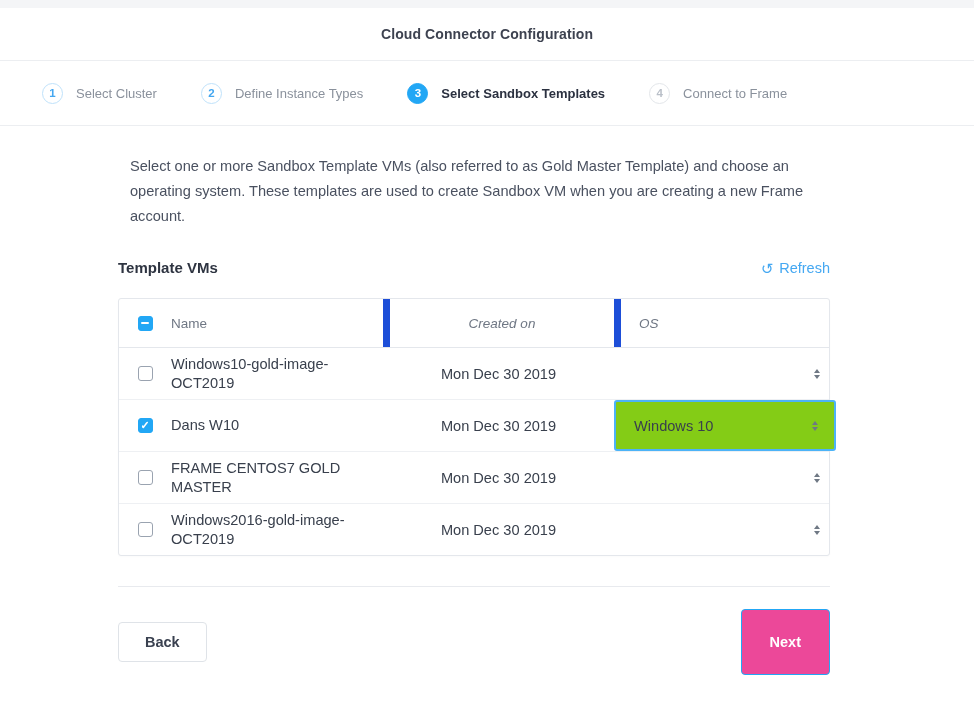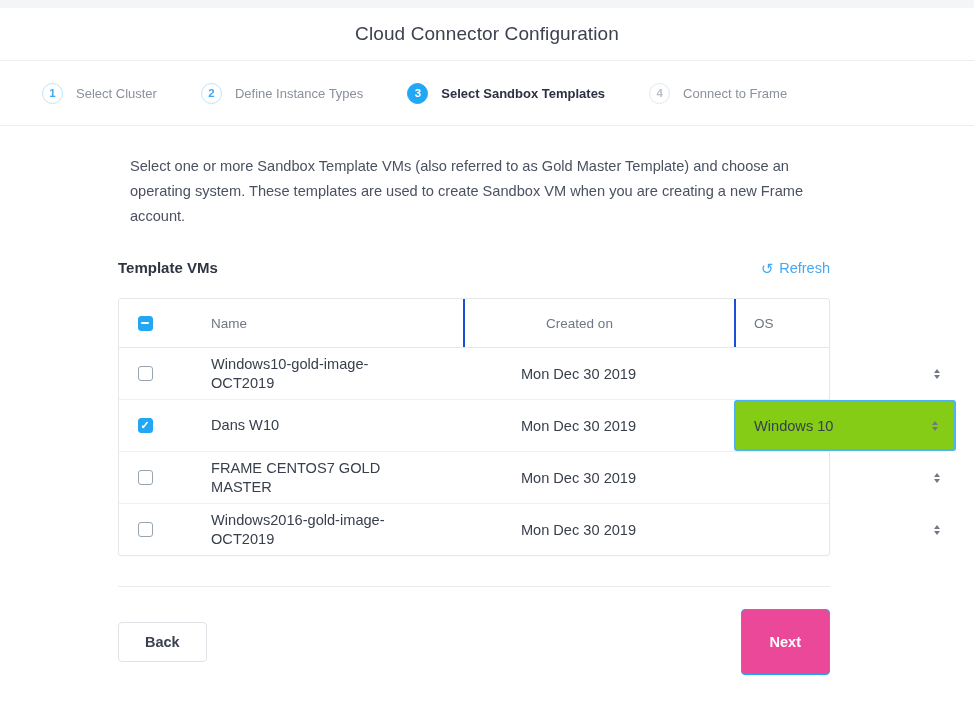--- a/index.html
+++ b/index.html
@@ -34,22 +34,22 @@
   
   .title-bar {
     height: 52px;
     display: flex;
     align-items: center;
     justify-content: center;
     background: #ffffff;
     border-bottom: 1px solid #eceef1;
   }
   .title-text {
-    font-size: 19px;
-    font-weight: normal;
+    font-size: 14px;
+    font-weight: bold;
     color: #3d4250;
     letter-spacing: .1px;
   }
 
   
   .stepper {
     height: 65px;
     display: flex;
     align-items: center;
     background: #ffffff;
@@ -149,36 +149,36 @@
     border-radius: 3px;
     background: #fff;
     box-sizing: border-box;
     box-shadow: 0 1px 2px rgba(0,0,0,.02);
   }
   .trow {
     display: flex;
     align-items: stretch;
     border-bottom: 1px solid #eef0f3;
     min-height: 51px;
-    gap: 40px;
   }
   .trow:last-child { border-bottom: none; }
 
   .thead {
     min-height: 48px;
     border-bottom: 1px solid #e4e7ec;
   }
   .thead .cell {
     display: flex;
     align-items: center;
     color: #6f7784;
     font-size: 13.5px;
   }
   .thead .c-date, .thead .c-os {
-    border-left: 2px solid #1d4ed8;
+    border-left: 7px solid #1d4ed8;
+    font-style: italic;
   }
 
   .cell { box-sizing: border-box; display: flex; align-items: center; }
   .c-check { width: 52px; justify-content: center; flex: none; }
   .c-name  { width: 212px; flex: none; padding-right: 8px; }
   .c-date  { width: 231px; flex: none; justify-content: center; }
   .c-os    { width: 222px; flex: none; position: relative; padding-left: 18px; }
 
   .thead .c-name { padding-left: 0; }
   .thead .c-date { justify-content: center; }

